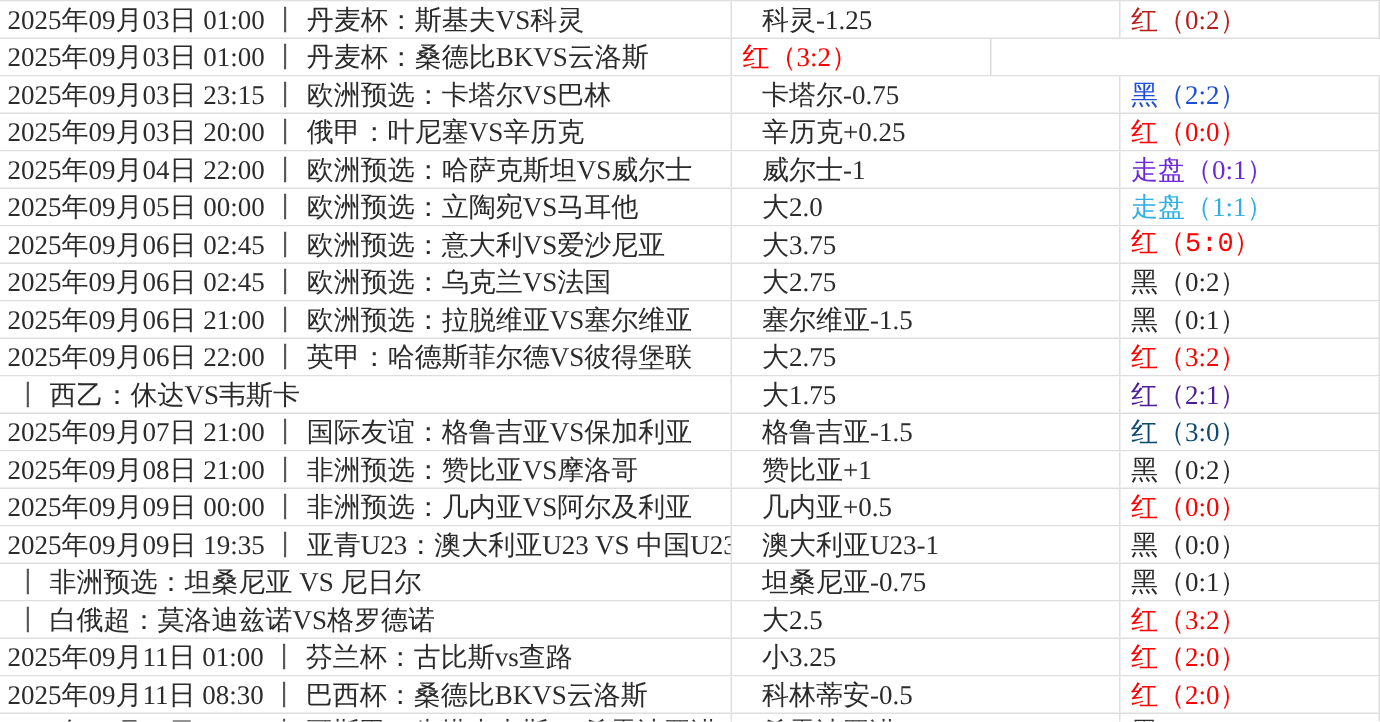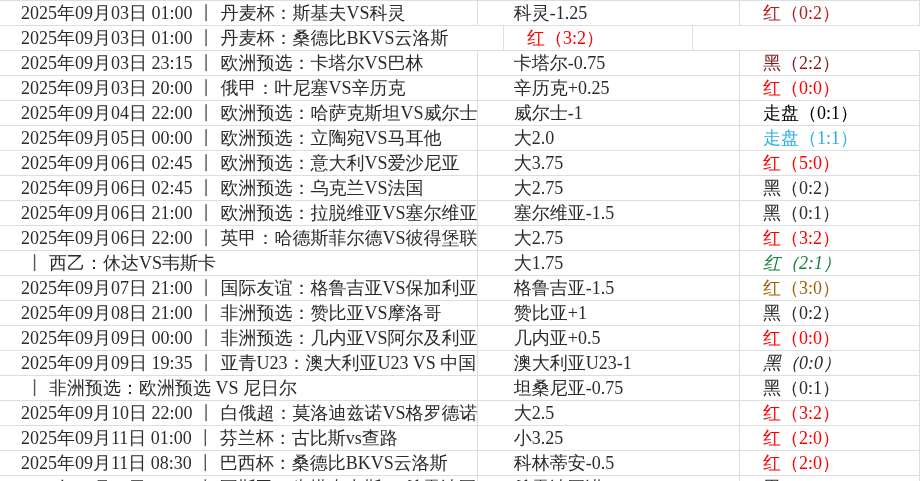--- a/index.html
+++ b/index.html
@@ -28,21 +28,20 @@
   .cell {
     box-sizing: border-box;
     display: flex;
     align-items: center;
     white-space: nowrap;
     overflow: hidden;
     font-size: 18px;
     line-height: 24px;
     color: #2b2b2b;
     border-right: 1px solid #dedede;
-    margin-left: 16px;
   }
   .cell-info {
     width: 488px;
     padding-left: 5px;
   }
   .cell-handicap {
     width: 259px;
     padding-left: 20px;
   }
   .cell-result {
@@ -78,61 +77,61 @@
     <div class="cell cell-result" style="color: rgb(254, 0, 0);">红（3:2）</div>
   </div>
 
   <div class="row">
     <div class="cell cell-info">
         <span>2025年09月03日 23:15</span>
         <span class="sep">丨</span>
         <span>欧洲预选：卡塔尔VS巴林</span>
       </div>
     <div class="cell cell-handicap">卡塔尔-0.75</div>
-    <div class="cell cell-result" style="color: #7f1d1d;">黑（2:2）</div>
+    <div class="cell cell-result" style="color: #1d4ed8;">黑（2:2）</div>
   </div>
 
   <div class="row">
     <div class="cell cell-info">
         <span>2025年09月03日 20:00</span>
         <span class="sep">丨</span>
         <span>俄甲：叶尼塞VS辛历克</span>
       </div>
     <div class="cell cell-handicap">辛历克+0.25</div>
     <div class="cell cell-result" style="color: rgb(254, 0, 0);">红（0:0）</div>
   </div>
 
   <div class="row">
     <div class="cell cell-info">
         <span>2025年09月04日 22:00</span>
         <span class="sep">丨</span>
         <span>欧洲预选：哈萨克斯坦VS威尔士</span>
       </div>
     <div class="cell cell-handicap">威尔士-1</div>
-    <div class="cell cell-result" style="color: #000000;">走盘（0:1）</div>
+    <div class="cell cell-result" style="color: #6d28d9;">走盘（0:1）</div>
   </div>
 
   <div class="row">
     <div class="cell cell-info">
         <span>2025年09月05日 00:00</span>
         <span class="sep">丨</span>
         <span>欧洲预选：立陶宛VS马耳他</span>
       </div>
     <div class="cell cell-handicap">大2.0</div>
     <div class="cell cell-result" style="color: rgb(47, 176, 229);">走盘（1:1）</div>
   </div>
 
   <div class="row">
     <div class="cell cell-info">
         <span>2025年09月06日 02:45</span>
         <span class="sep">丨</span>
         <span>欧洲预选：意大利VS爱沙尼亚</span>
       </div>
     <div class="cell cell-handicap">大3.75</div>
-    <div class="cell cell-result" style="color: rgb(254, 0, 0);">红（5:0）</div>
+    <div class="cell cell-result" style="color: rgb(254, 0, 0); font-family: Liberation Mono, monospace;">红（5:0）</div>
   </div>
 
   <div class="row">
     <div class="cell cell-info">
         <span>2025年09月06日 02:45</span>
         <span class="sep">丨</span>
         <span>欧洲预选：乌克兰VS法国</span>
       </div>
     <div class="cell cell-handicap">大2.75</div>
     <div class="cell cell-result" style="color: rgb(43, 43, 43);">黑（0:2）</div>
@@ -157,31 +156,31 @@
     <div class="cell cell-handicap">大2.75</div>
     <div class="cell cell-result" style="color: rgb(254, 0, 0);">红（3:2）</div>
   </div>
 
   <div class="row">
     <div class="cell cell-info">
         <span class="sep">丨</span>
         <span>西乙：休达VS韦斯卡</span>
       </div>
     <div class="cell cell-handicap">大1.75</div>
-    <div class="cell cell-result" style="color: #15803d; font-style: italic;">红（2:1）</div>
+    <div class="cell cell-result" style="color: #4c1d95;">红（2:1）</div>
   </div>
 
   <div class="row">
     <div class="cell cell-info">
         <span>2025年09月07日 21:00</span>
         <span class="sep">丨</span>
         <span>国际友谊：格鲁吉亚VS保加利亚</span>
       </div>
     <div class="cell cell-handicap">格鲁吉亚-1.5</div>
-    <div class="cell cell-result" style="color: #a16207;">红（3:0）</div>
+    <div class="cell cell-result" style="color: #0c4a6e;">红（3:0）</div>
   </div>
 
   <div class="row">
     <div class="cell cell-info">
         <span>2025年09月08日 21:00</span>
         <span class="sep">丨</span>
         <span>非洲预选：赞比亚VS摩洛哥</span>
       </div>
     <div class="cell cell-handicap">赞比亚+1</div>
     <div class="cell cell-result" style="color: rgb(43, 43, 43);">黑（0:2）</div>
@@ -197,35 +196,34 @@
     <div class="cell cell-result" style="color: rgb(254, 0, 0);">红（0:0）</div>
   </div>
 
   <div class="row">
     <div class="cell cell-info">
         <span>2025年09月09日 19:35</span>
         <span class="sep">丨</span>
         <span>亚青U23：澳大利亚U23 VS 中国U23</span>
       </div>
     <div class="cell cell-handicap">澳大利亚U23-1</div>
-    <div class="cell cell-result" style="color: rgb(43, 43, 43); font-style: italic;">黑（0:0）</div>
-  </div>
-
-  <div class="row">
-    <div class="cell cell-info">
-        <span class="sep">丨</span>
-        <span>非洲预选：欧洲预选 VS 尼日尔</span>
+    <div class="cell cell-result" style="color: rgb(43, 43, 43);">黑（0:0）</div>
+  </div>
+
+  <div class="row">
+    <div class="cell cell-info">
+        <span class="sep">丨</span>
+        <span>非洲预选：坦桑尼亚 VS 尼日尔</span>
       </div>
     <div class="cell cell-handicap">坦桑尼亚-0.75</div>
     <div class="cell cell-result" style="color: rgb(43, 43, 43);">黑（0:1）</div>
   </div>
 
   <div class="row">
     <div class="cell cell-info">
-        <span>2025年09月10日 22:00</span>
         <span class="sep">丨</span>
         <span>白俄超：莫洛迪兹诺VS格罗德诺</span>
       </div>
     <div class="cell cell-handicap">大2.5</div>
     <div class="cell cell-result" style="color: rgb(254, 0, 0);">红（3:2）</div>
   </div>
 
   <div class="row">
     <div class="cell cell-info">
         <span>2025年09月11日 01:00</span>

